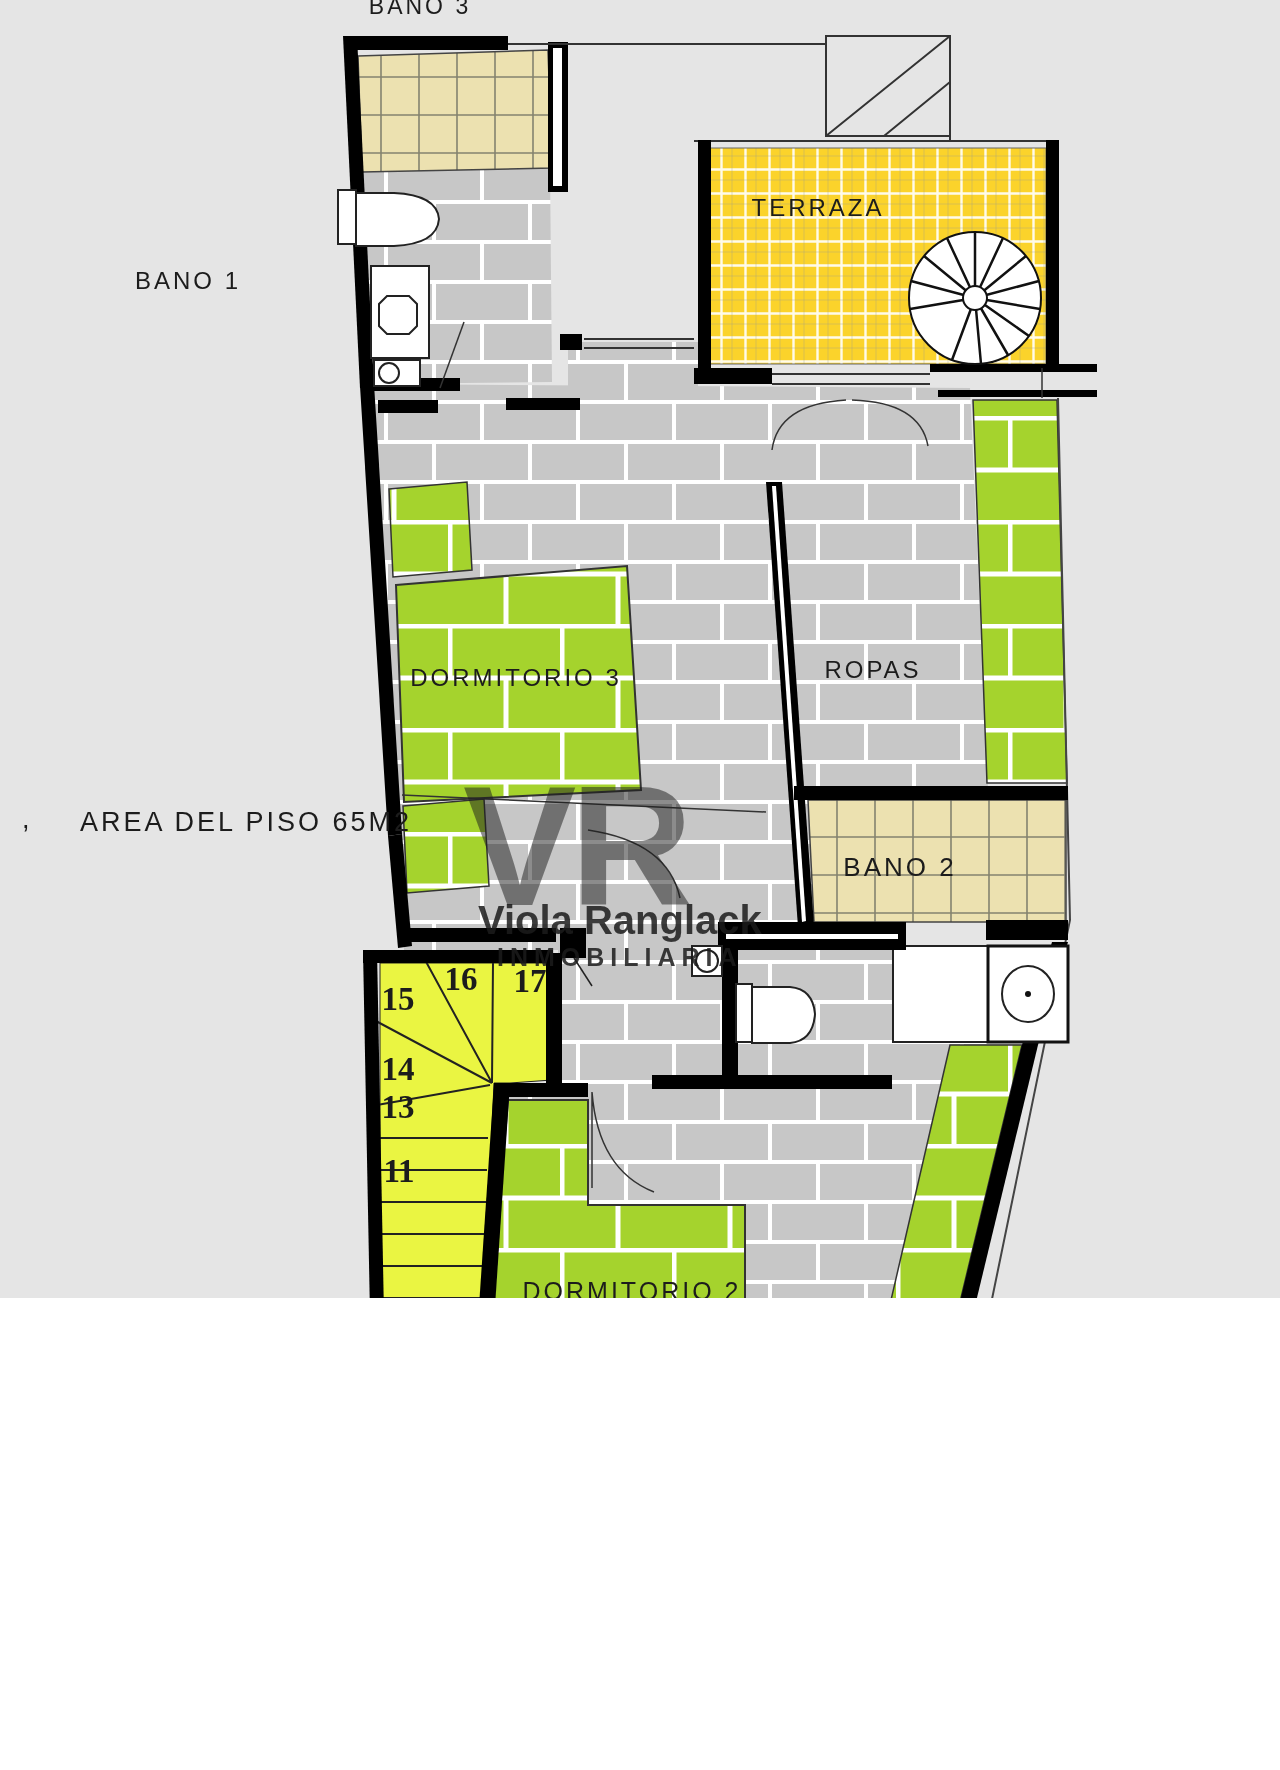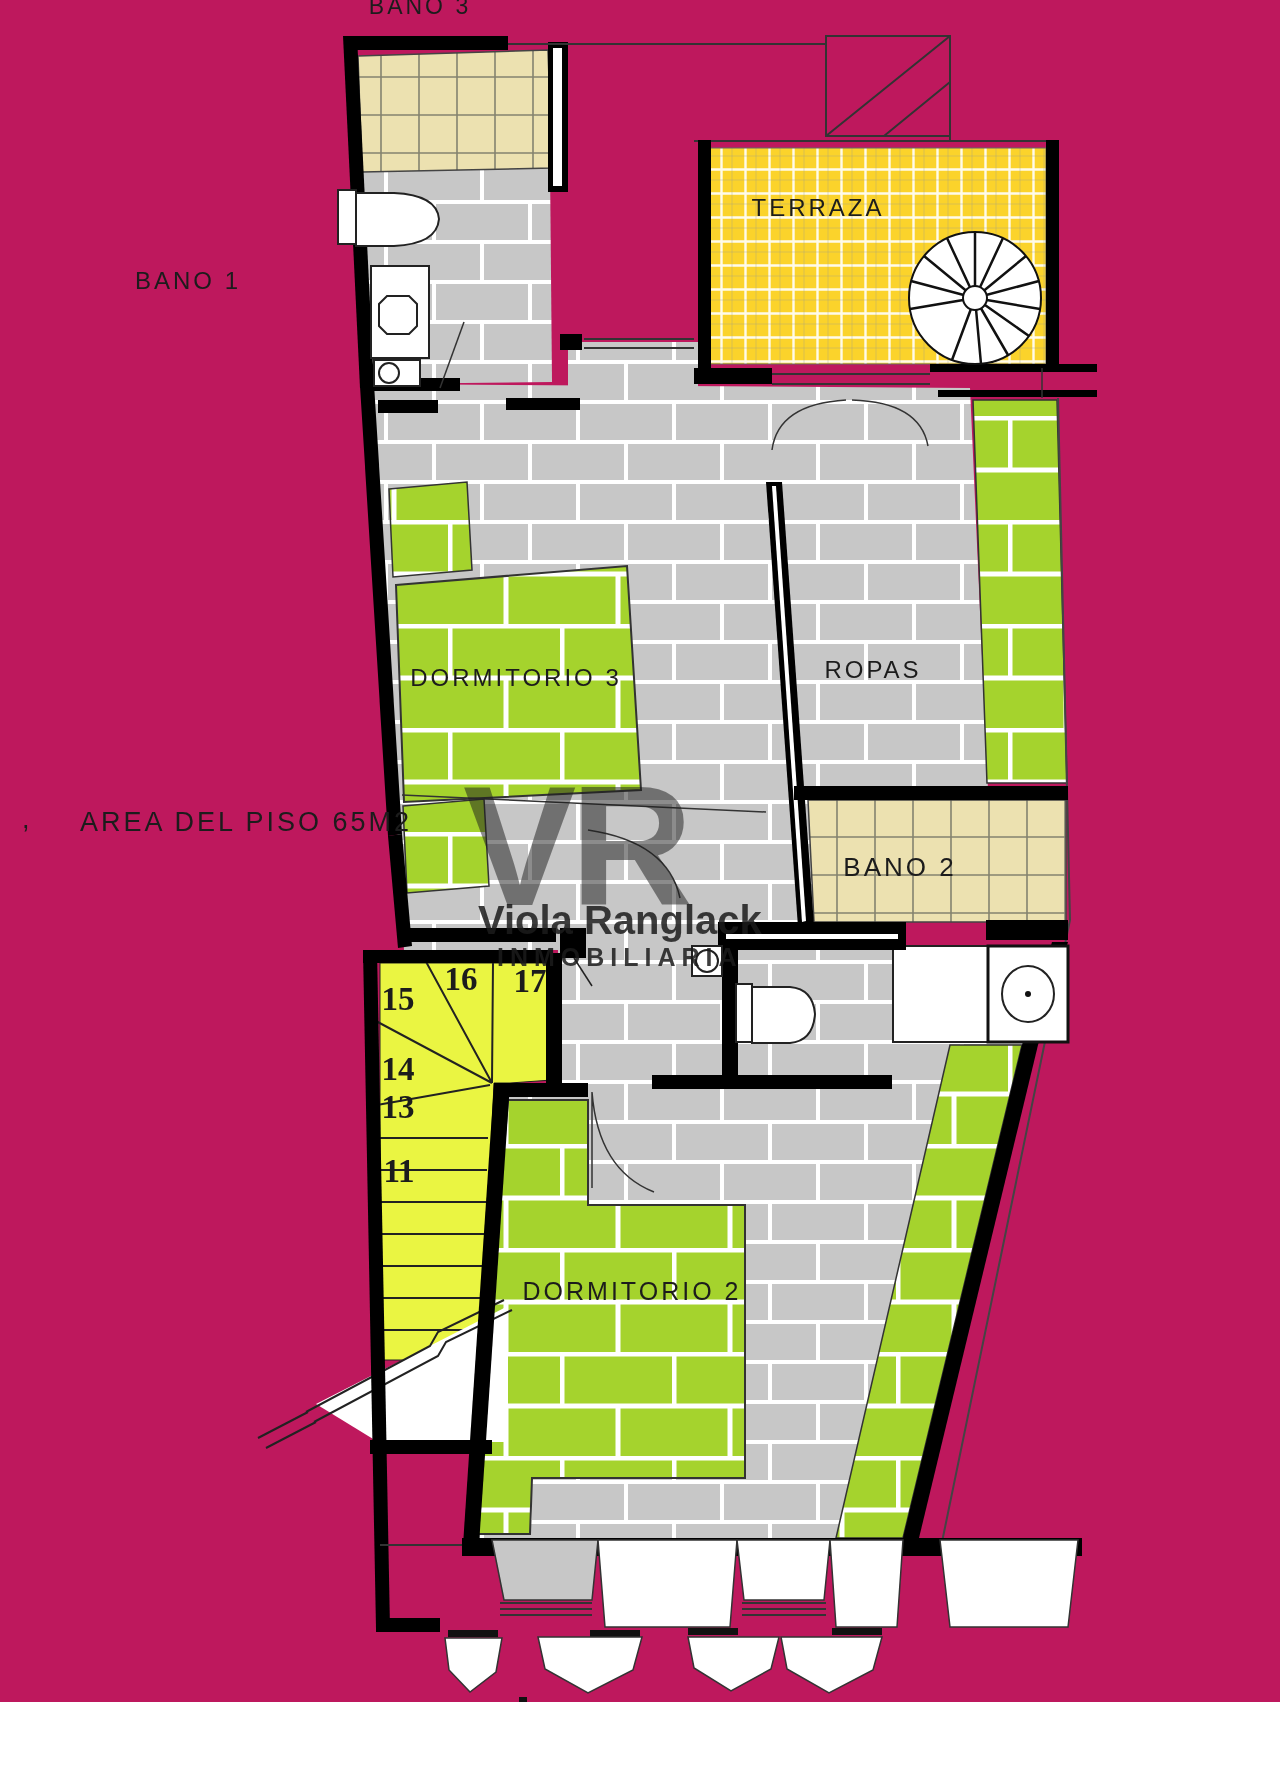--- a/index.html
+++ b/index.html
@@ -1,17 +1,17 @@
 <!DOCTYPE html>
 <html><head>
 <meta charset="utf-8">
 <style>
   html,body{margin:0;padding:0;background:#ffffff;}
   .canvas{
-    width:1280px;height:1702px;position:relative;background:#be185d;
+    width:1280px;height:1298px;position:relative;background:#e5e5e5;
     font-family:"Liberation Sans", sans-serif;overflow:hidden;
   }
   svg{display:block;}
   text{fill:#1c1c1c;}
   .roomlabel{font-family:"Liberation Sans",sans-serif;letter-spacing:3px;}
   .stairnum{font-family:"Liberation Serif",serif;font-weight:bold;}
   .wm{font-family:"Liberation Sans",sans-serif;font-weight:bold;}
 </style>
 </head>
 <body>

